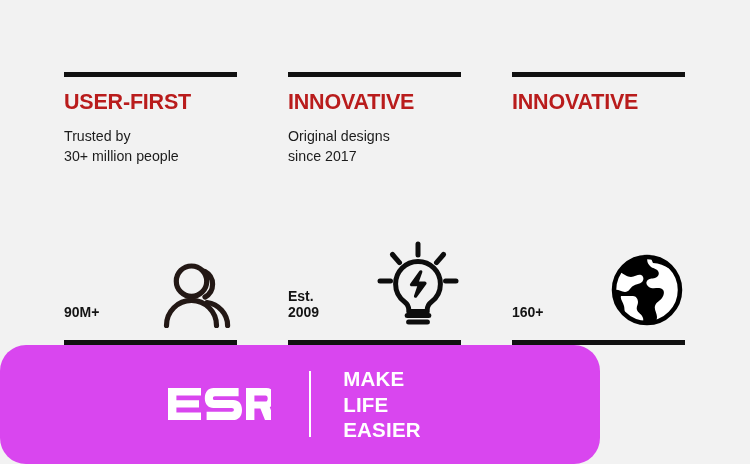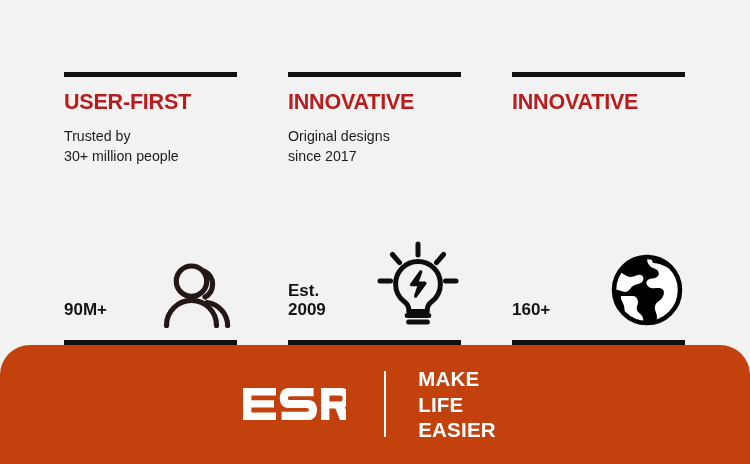--- a/index.html
+++ b/index.html
@@ -74,21 +74,21 @@
   
   .stat-row {
     position: relative;
     height: 92px;
     margin-top: auto;
     display: flex;
     align-items: flex-end;
   }
 
   .stat-label {
-    font-size: 17px;
+    font-size: 14px;
     font-weight: bold;
     color: #141414;
     line-height: 1.16;
     white-space: pre-line;
     padding-bottom: 16px;
     flex: 0 0 auto;
   }
 
   .stat-icon {
     position: absolute;
@@ -104,28 +104,29 @@
     height: 5px;
     background: #111111;
     margin-top: 4px;
   }
 
   
   .footer {
     position: absolute;
     left: 0;
     bottom: 0;
-    width: 750px;
+    width: 600px;
     height: 119px;
-    background: #c2410c;
+    background: #d946ef;
     border-top-left-radius: 30px;
     border-top-right-radius: 30px;
     display: flex;
     align-items: center;
     justify-content: center;
+    border-radius: 26px;
   }
 
   .footer-inner {
     display: flex;
     align-items: center;
     transform: translateX(-6px);
   }
 
   .logo {
     display: block;

